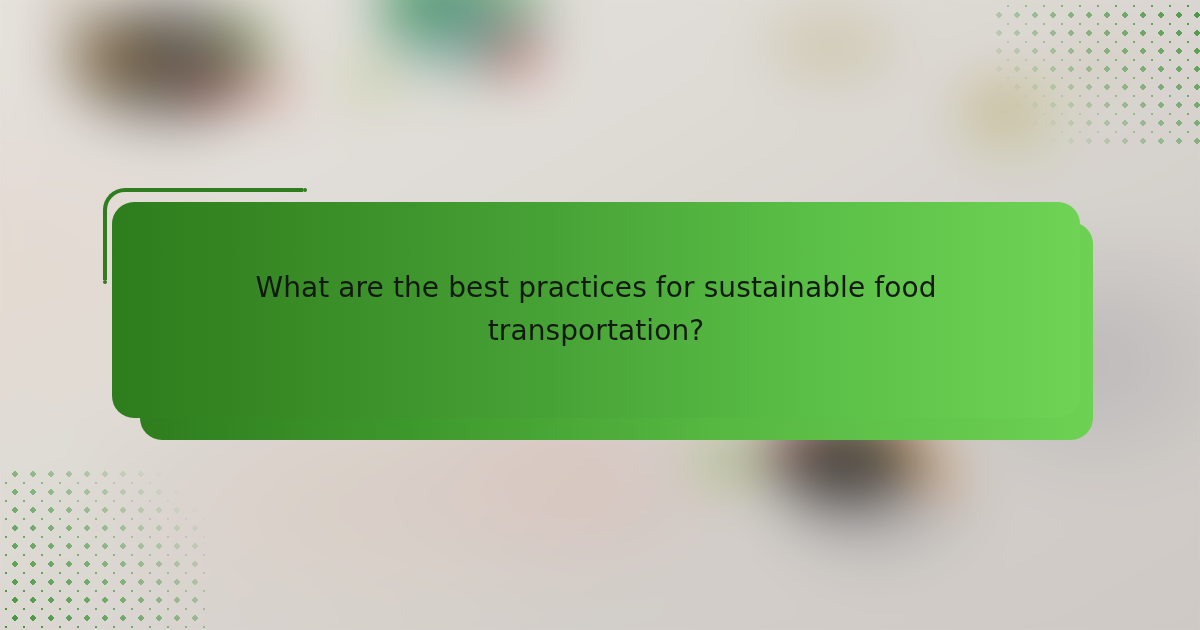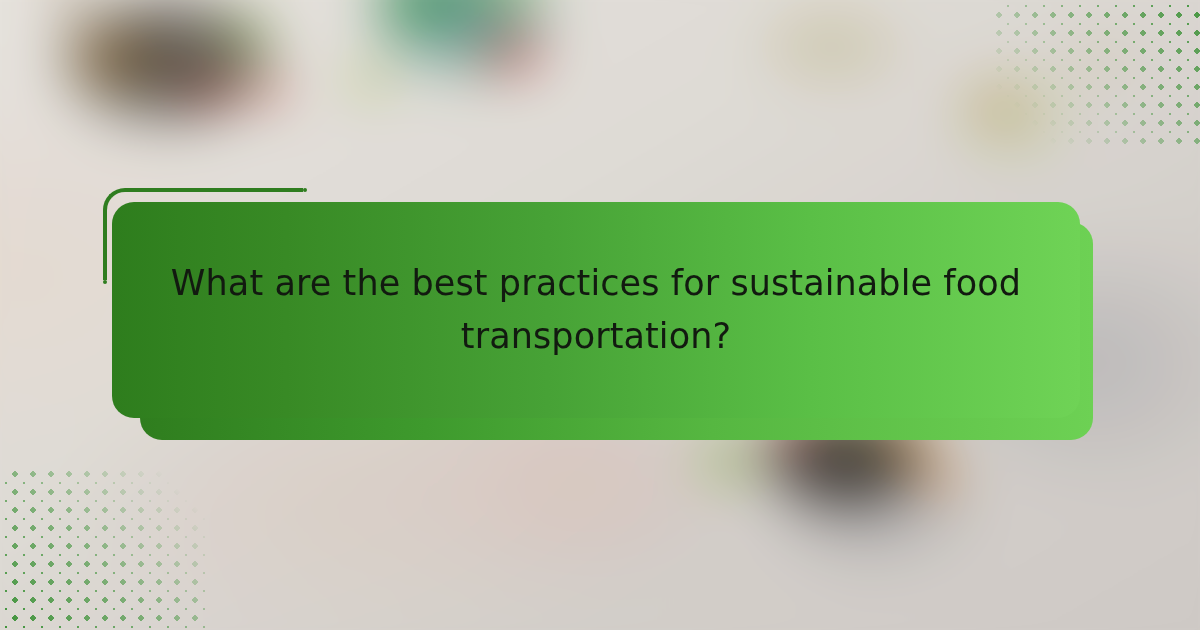--- a/index.html
+++ b/index.html
@@ -144,21 +144,21 @@
     justify-content: center;
   }
 
   .card-text {
     margin: 0;
     padding: 0 34px;
     width: 100%;
     box-sizing: border-box;
     text-align: center;
     color: #121a10;
-    font-size: 35px;
+    font-size: 28px;
     line-height: 1.52;
     font-weight: 400;
     letter-spacing: 0.1px;
     font-family: "DejaVu Sans", "Liberation Sans", sans-serif;
   }
 </style>
 </head>
 <body>
 
 <div id="stage">

